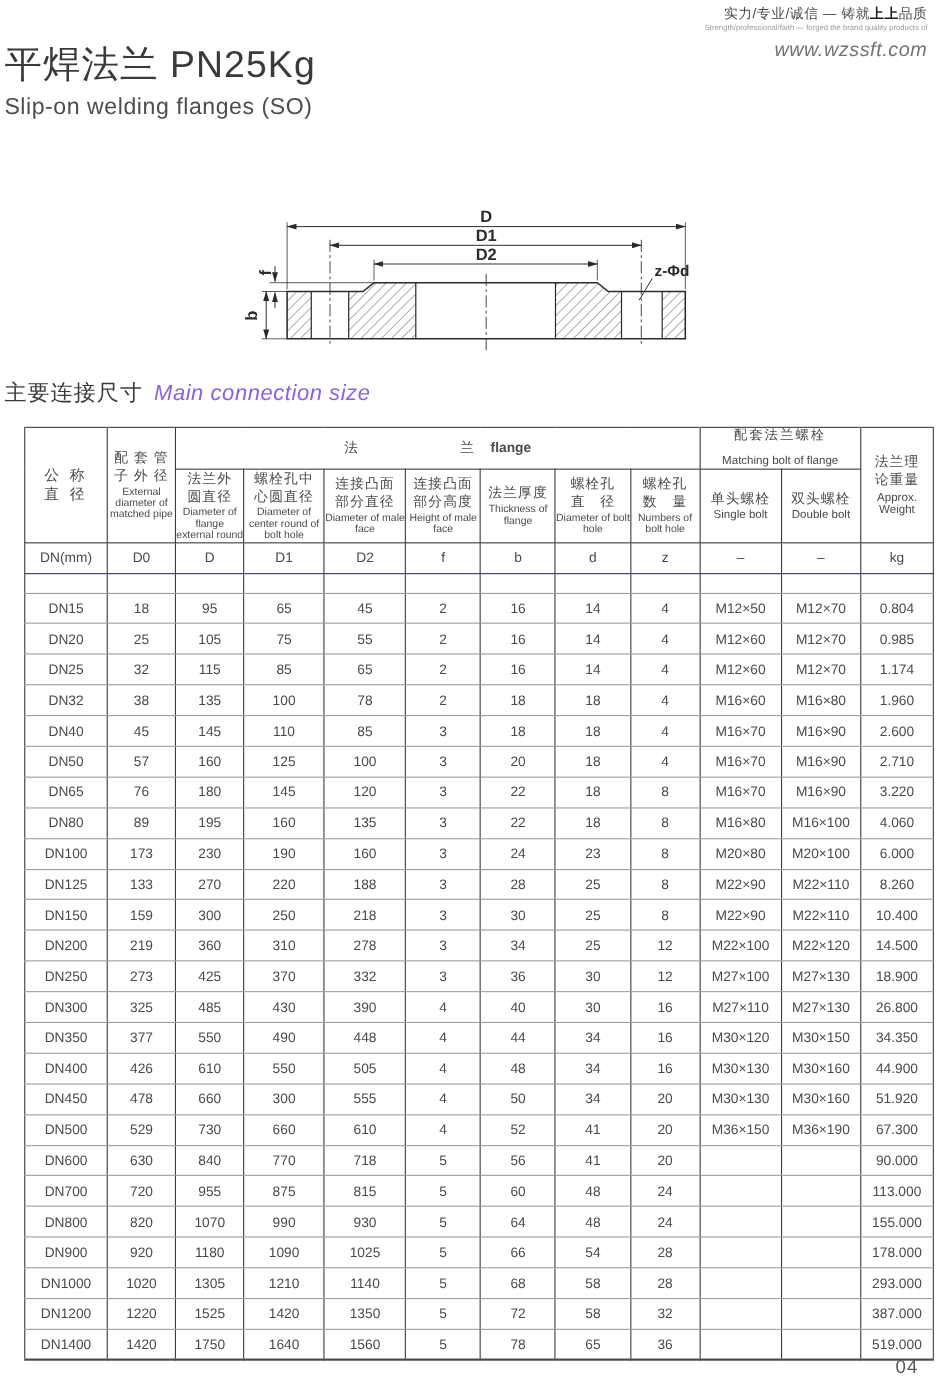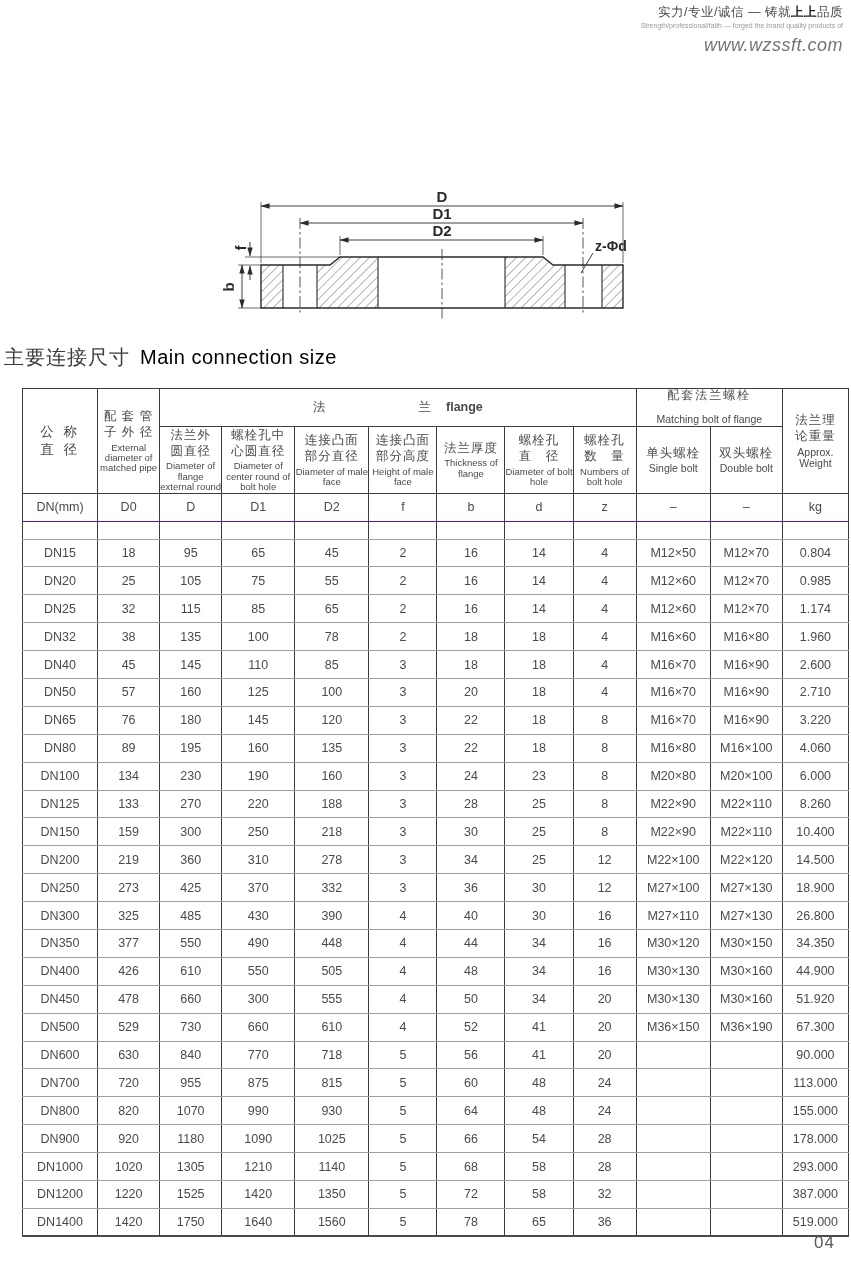--- a/index.html
+++ b/index.html
@@ -13,21 +13,21 @@
   .brand-zh b{color:#1d1d1d;}
   .brand-en{font-size:7px;color:#9a9a9a;margin-top:1px;}
   .brand-url{font-size:18px;font-style:italic;color:#737373;margin-top:6px;letter-spacing:.5px;}
   
   .title{position:absolute;left:4px;top:36px;}
   .title-zh{font-size:34px;color:#3d3936;letter-spacing:1px;}
   .title-en{font-size:21px;color:#504c4a;margin-top:4px;letter-spacing:.5px;}
   
   .section{position:absolute;left:4px;top:344px;font-size:20px;color:#3d3a38;}
   .section .zh-part{letter-spacing:1px;}
-  .section .en-part{margin-left:10px;letter-spacing:.5px;color:#000000;}
+  .section .en-part{margin-left:10px;letter-spacing:.5px;color:#8b5cf6;font-style:italic;}
   
   .diagram{position:absolute;left:200px;top:178px;}
   
   table.spec{
     position:absolute;left:22px;top:388px;width:827px;
     border-collapse:collapse;table-layout:fixed;
     font-size:12.5px;color:#4a4a4a;
   }
   table.spec th,table.spec td{
     border-left:1px solid #3c3c3c;border-right:1px solid #3c3c3c;
@@ -61,20 +61,24 @@
 <body>
 
 <div class="page">
 
   <div class="brand">
     <div class="brand-zh"><span>实力/专业/诚信 — 铸就</span><b>上上</b><span>品质</span></div>
     <div class="brand-en">Strength/professional/faith — forged the brand quality products of</div>
     <div class="brand-url">www.wzssft.com</div>
   </div>
 
+  <div class="title">
+    <div class="title-zh">平焊法兰 PN25Kg</div>
+    <div class="title-en">Slip-on welding flanges (SO)</div>
+  </div>
 
   <svg class="diagram" width="460" height="152" viewBox="0 0 460 152">
     <defs>
       <pattern id="hatch" patternUnits="userSpaceOnUse" width="6.5" height="6.5" patternTransform="rotate(45)">
         <line x1="0" y1="0" x2="0" y2="6.5" stroke="#5a5a5a" stroke-width="0.9"></line>
       </pattern>
       <marker id="arr" markerWidth="11" markerHeight="8" refX="9.5" refY="4" orient="auto-start-reverse">
         <path d="M0,1 L10,4 L0,7 Z" fill="#2b2b2b"></path>
       </marker>
     </defs>
@@ -365,21 +369,21 @@
           <td>3</td>
           <td>22</td>
           <td>18</td>
           <td>8</td>
           <td>M16×80</td>
           <td>M16×100</td>
           <td>4.060</td>
         </tr>
         <tr class="data-row">
           <td>DN100</td>
-          <td>134</td>
+          <td>173</td>
           <td>230</td>
           <td>190</td>
           <td>160</td>
           <td>3</td>
           <td>24</td>
           <td>23</td>
           <td>8</td>
           <td>M20×80</td>
           <td>M20×100</td>
           <td>6.000</td>

